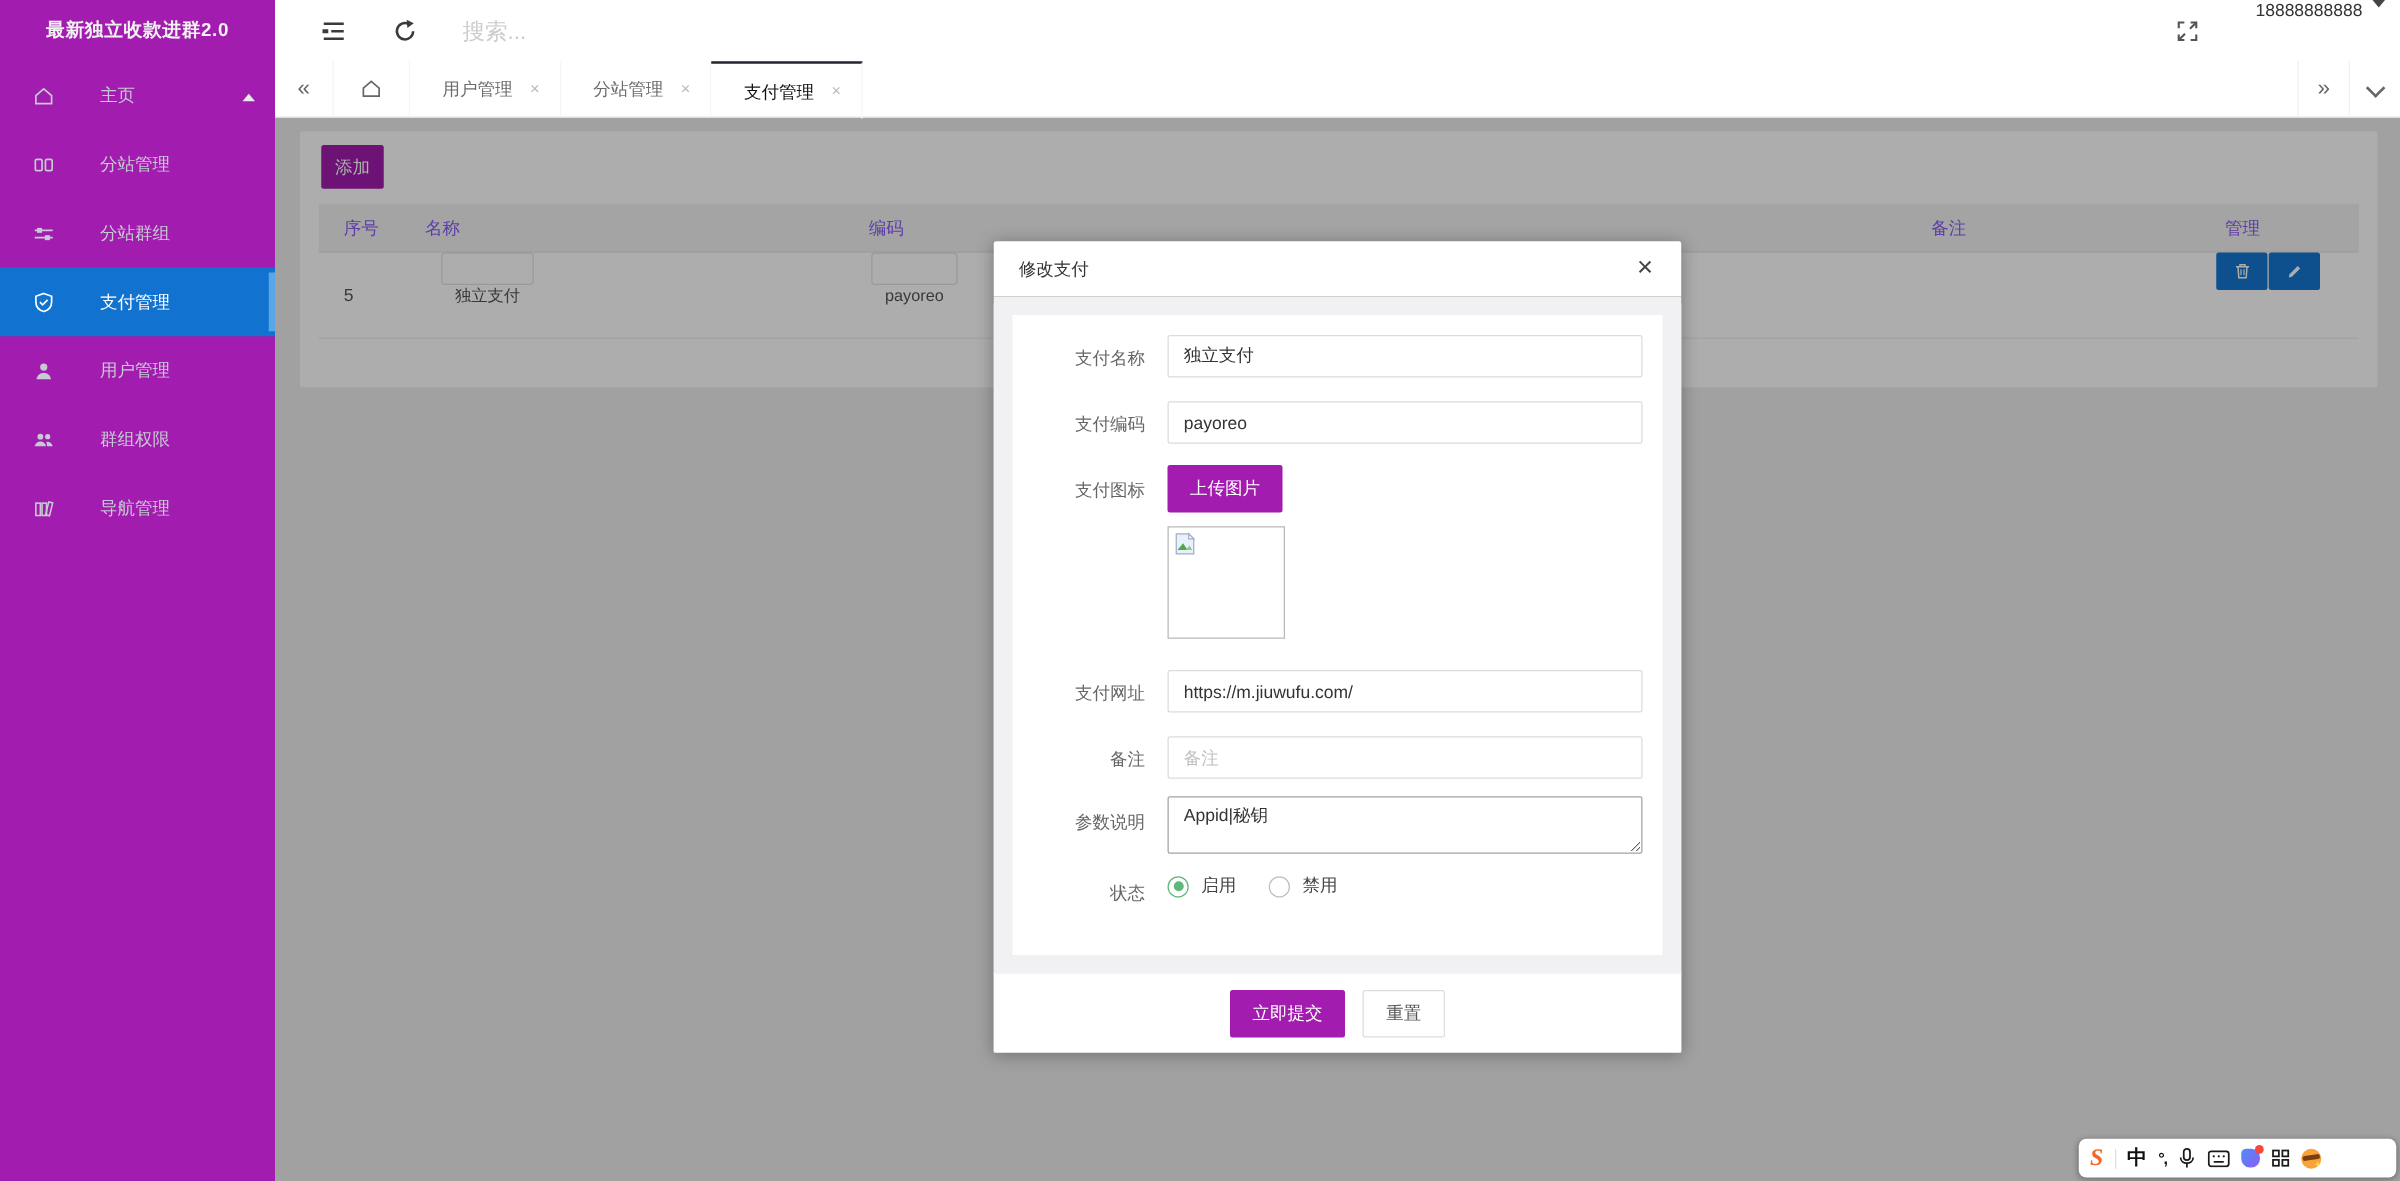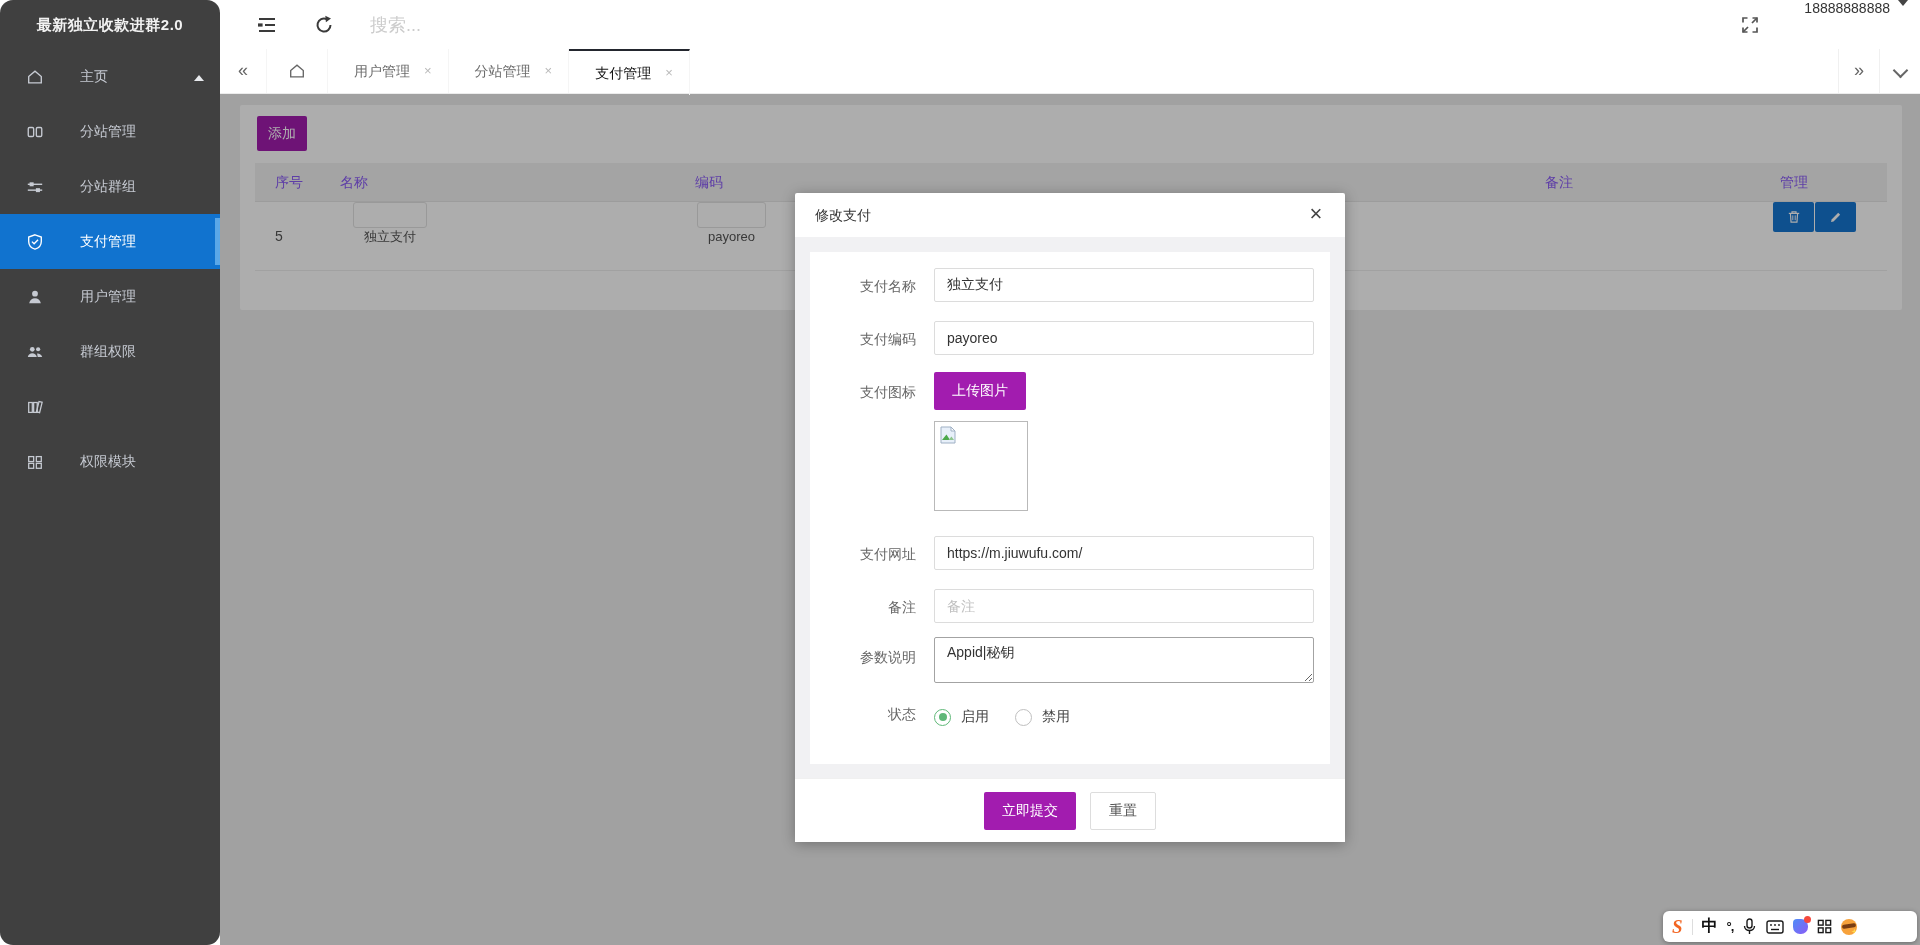--- a/index.html
+++ b/index.html
@@ -1,21 +1,21 @@
 <!DOCTYPE html>
 <html><head>
 <meta charset="utf-8">
 <style>
   html,body{margin:0;padding:0;}
   body{width:1920px;height:945px;overflow:hidden;background:#fff;
        font-family:"Liberation Sans","DejaVu Sans",sans-serif;-webkit-font-smoothing:antialiased;}
   .app{position:relative;width:1920px;height:945px;}
 
   
-  .sidebar{position:absolute;left:0;top:0;width:220px;height:945px;background:#404040;z-index:20;border-radius:13px;}
+  .sidebar{position:absolute;left:0;top:0;width:220px;height:945px;background:#a21caf;z-index:20;}
   .logo{height:49px;line-height:49px;text-align:center;color:#f2f2f2;font-size:15px;font-weight:600;letter-spacing:.5px;}
   .nav{position:absolute;top:49px;left:0;right:0;}
   .nav-item{position:relative;height:55px;line-height:55px;color:#c6cad2;font-size:14px;cursor:pointer;}
   .nav-item .nicon{position:absolute;left:26px;top:50%;transform:translateY(-50%);width:18px;height:18px;}
   .nav-item .nlabel{display:block;margin-left:80px;}
   .nav-item.child{background:#1b1e24;}
   .nav-item.child .nlabel{margin-left:44px;}
   .nav-item.active{background:#1173cf;color:#fff;}
   .nav-item.active .thumb{position:absolute;right:0;top:4px;bottom:4px;width:5px;background:#5aa7e8;}
   .caret-up{position:absolute;right:16px;top:50%;margin-top:-2px;width:0;height:0;
@@ -70,21 +70,21 @@
   .m-panel{position:relative;width:100%;height:100%;background:#fff;}
   .f-label{position:absolute;right:414px;white-space:nowrap;font-size:14px;color:#666;line-height:20px;text-align:right;}
   .f-input{position:absolute;left:124px;width:380px;height:34px;border:1px solid #dcdcdc;border-radius:2px;box-sizing:border-box;
            padding:0 12px;font-size:14px;color:#333;outline:none;font-family:"Liberation Sans","DejaVu Sans",sans-serif;}
   .f-input::placeholder{color:#c0c0c0;}
   .f-textarea{position:absolute;left:124px;width:380px;height:46px;border:1px solid #a3a3a3;border-radius:2px;box-sizing:border-box;
               padding:6px 12px;font-size:14px;color:#333;outline:none;resize:both;font-family:"Liberation Sans","DejaVu Sans",sans-serif;}
   .upload-btn{position:absolute;left:124px;top:120px;width:92px;height:38px;}
   .img-box{position:absolute;left:124px;top:169px;width:92px;height:88px;border:1px solid #b9b9b9;background:#fff;}
   .img-box svg{position:absolute;left:3px;top:3px;}
-  .radio-row{position:absolute;left:124px;top:448px;height:26px;display:flex;align-items:flex-end;gap:26px;}
+  .radio-row{position:absolute;left:124px;top:448px;height:26px;display:flex;align-items:flex-start;gap:26px;}
   .radio{display:flex;align-items:center;gap:10px;cursor:pointer;font-size:14px;color:#444;}
   .rdot{width:17px;height:17px;border-radius:50%;box-sizing:border-box;position:relative;}
   .rdot.on{border:1.5px solid #5FB878;}
   .rdot.on::after{content:"";position:absolute;left:50%;top:50%;width:8px;height:8px;margin:-4px 0 0 -4px;border-radius:50%;background:#5FB878;}
   .rdot.off{border:1.5px solid #bfbfbf;}
   .m-foot{position:absolute;left:0;right:0;bottom:0;height:63px;background:#fff;border-top:1px solid #f0f0f0;}
   .submit-btn{position:absolute;left:189px;top:13px;width:92px;height:38px;}
   .reset-btn{position:absolute;left:295px;top:13px;width:66px;height:38px;background:#fff;border:1px solid #ddd;border-radius:2px;
              color:#555;font-size:14px;cursor:pointer;font-family:"Liberation Sans","DejaVu Sans",sans-serif;}
 
@@ -163,31 +163,23 @@
         </svg>
         <span class="nlabel">群组权限</span>
       </div>
 
       <div class="nav-item">
         <svg class="nicon" viewBox="0 0 20 20">
           <rect x="3" y="5" width="4" height="11" fill="none" stroke="#c6cad2" stroke-width="1.4"></rect>
           <rect x="8.5" y="5" width="4" height="11" fill="none" stroke="#c6cad2" stroke-width="1.4"></rect>
           <rect x="13" y="4.2" width="3.6" height="11.8" transform="rotate(14 14.8 10)" fill="none" stroke="#c6cad2" stroke-width="1.4"></rect>
         </svg>
-      </div>
-
-      <div class="nav-item">
-        <svg class="nicon" viewBox="0 0 20 20">
-          <rect x="3" y="4" width="5.5" height="5.5" fill="none" stroke="#c6cad2" stroke-width="1.4"></rect>
-          <rect x="11.5" y="4" width="5.5" height="5.5" fill="none" stroke="#c6cad2" stroke-width="1.4"></rect>
-          <rect x="3" y="11.5" width="5.5" height="5.5" fill="none" stroke="#c6cad2" stroke-width="1.4"></rect>
-          <rect x="11.5" y="11.5" width="5.5" height="5.5" fill="none" stroke="#c6cad2" stroke-width="1.4"></rect>
-        </svg>
-        <span class="nlabel">权限模块</span>
-      </div>
+        <span class="nlabel">导航管理</span>
+      </div>
+
 
     </nav>
   </aside>
 
   <header class="topbar">
     <svg class="tb-icon tb-collapse" viewBox="0 0 22 22">
       <line x1="3" y1="5" x2="19" y2="5" stroke="#3a3a3a" stroke-width="2"></line>
       <rect x="2" y="9.4" width="4.6" height="3.2" fill="#3a3a3a"></rect>
       <line x1="9" y1="11" x2="19" y2="11" stroke="#3a3a3a" stroke-width="2"></line>
       <line x1="3" y1="17" x2="19" y2="17" stroke="#3a3a3a" stroke-width="2"></line>

